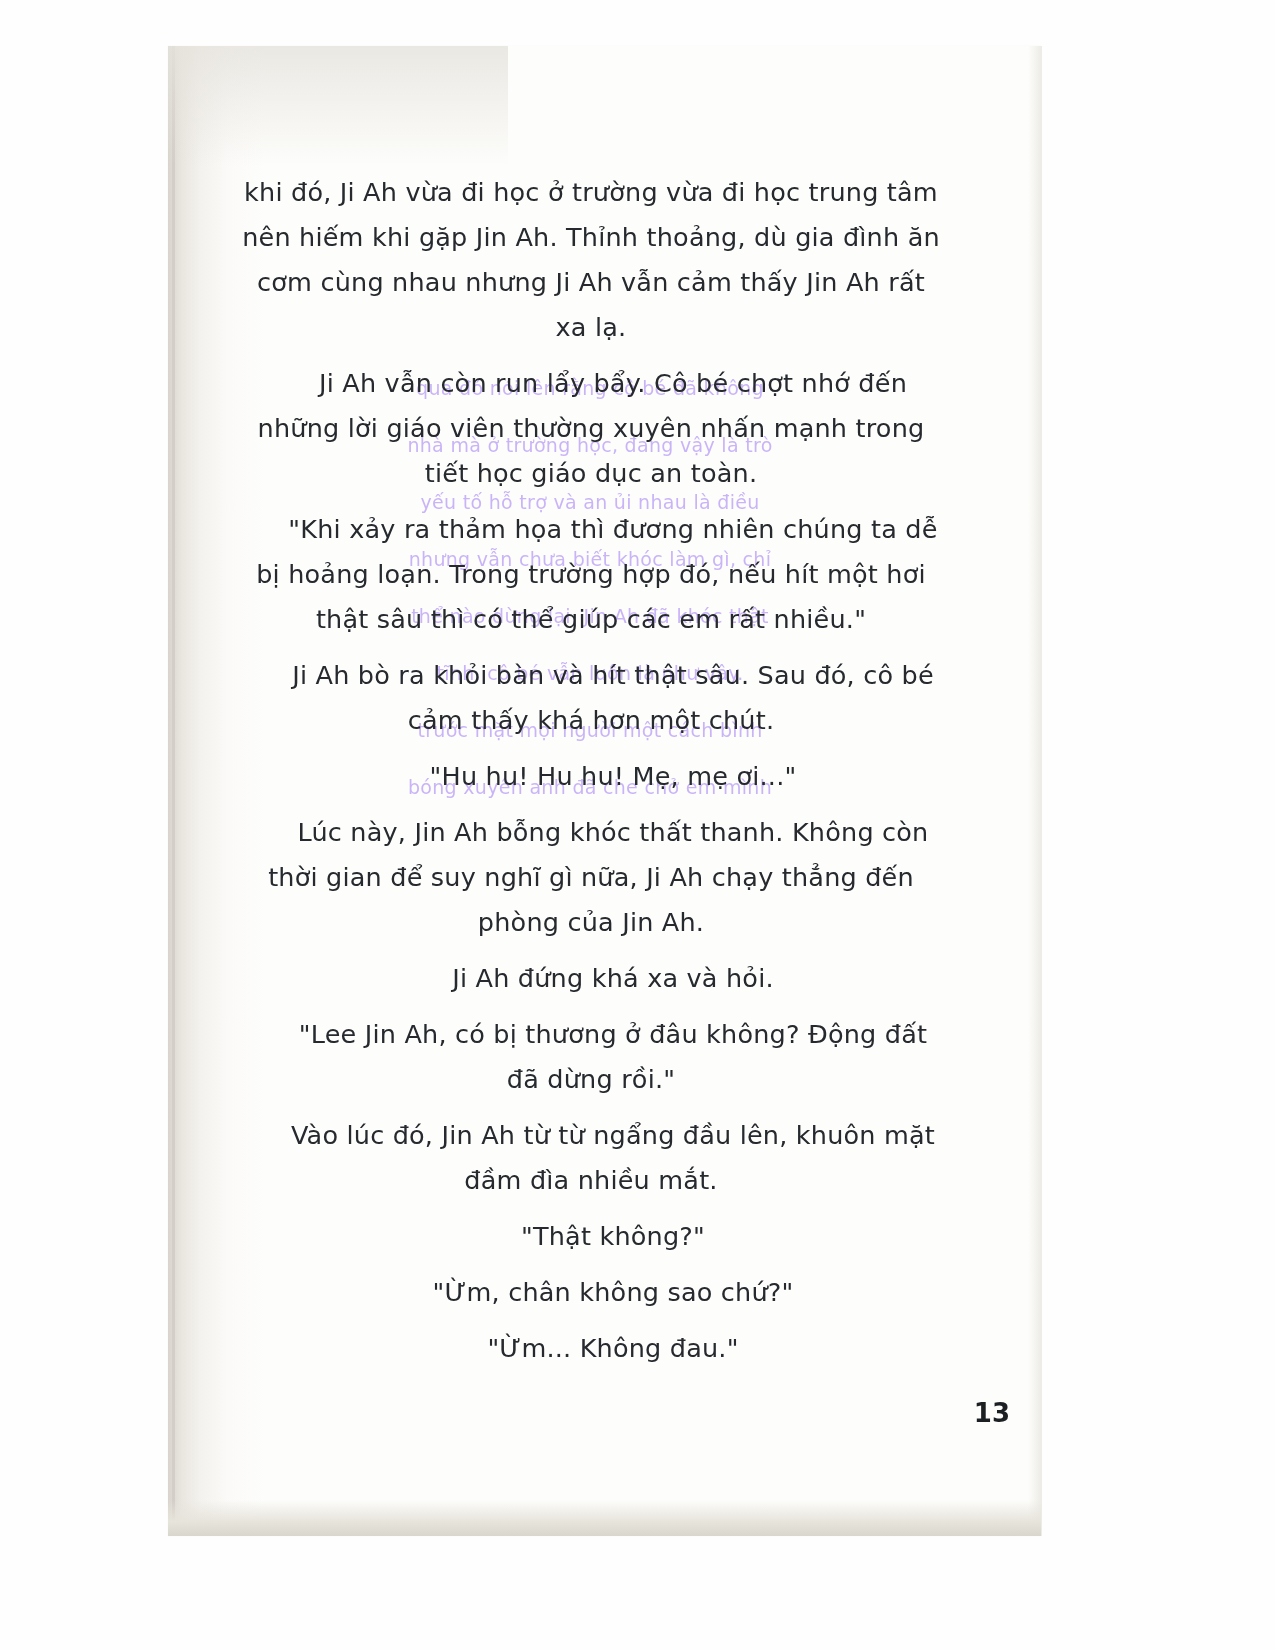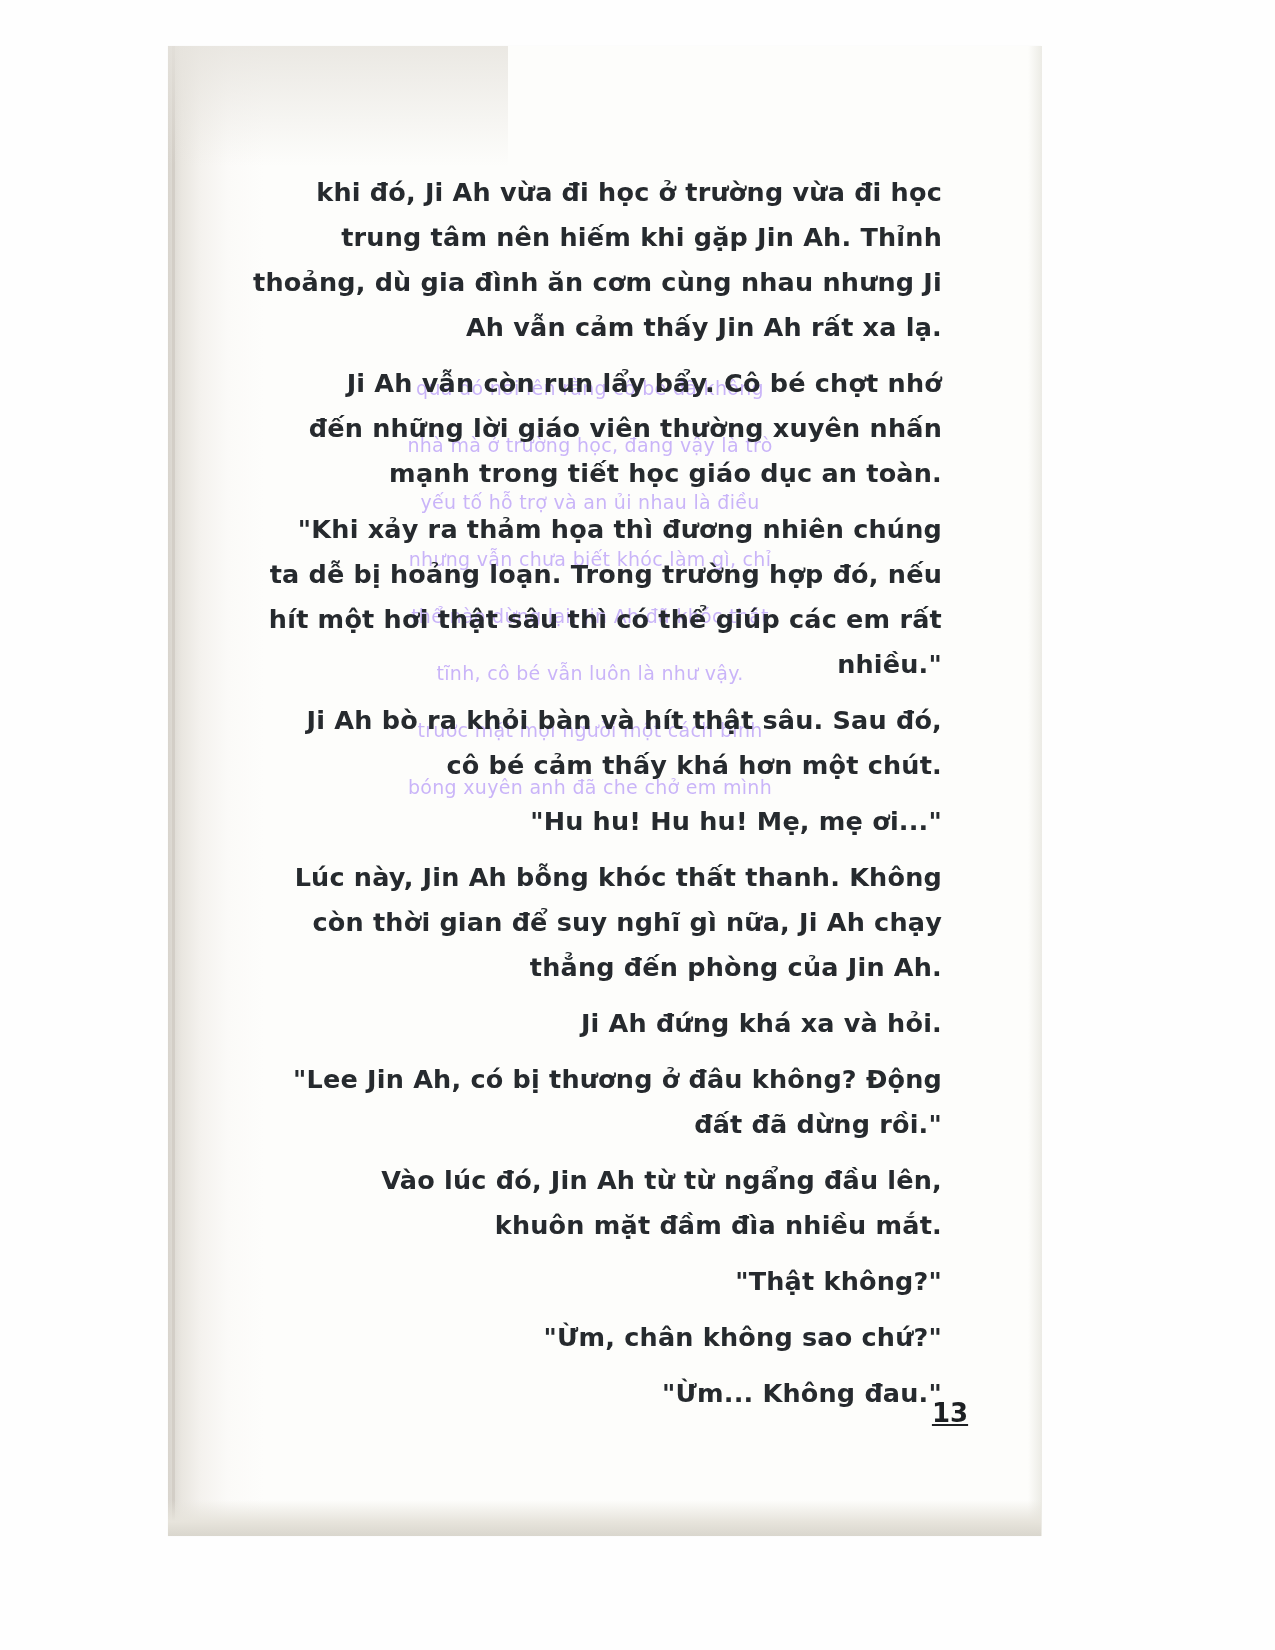--- a/index.html
+++ b/index.html
@@ -112,43 +112,41 @@
   
   .textblock {
     position: absolute;
     left: 240px;
     top: 170px;
     width: 702px;
     color: #262a2e;
     font-size: 25.5px;
     line-height: 45px;
     letter-spacing: .2px;
-    text-align: right;
+    text-align: center;
     font-family: "DejaVu Sans", sans-serif;
-    font-weight: bold;
   }
   .textblock p {
     margin: 0 0 11px 0;
     text-indent: 0;
   }
   .textblock p.ind {
     text-indent: 44px;
   }
 
   .folio {
     position: absolute;
     left: 890px;
     top: 1398px;
     width: 120px;
-    text-align: center;
+    text-align: right;
     font-weight: bold;
     font-size: 26px;
     color: #1d2023;
     font-family: "DejaVu Sans", sans-serif;
-    text-decoration: underline;
   }
 </style>
 </head>
 <body>
 
 <div class="scan">
   <div class="bed"></div>
   <div class="sheet"></div>
   <div class="gutter"></div>
   <div class="gutter-line"></div>

